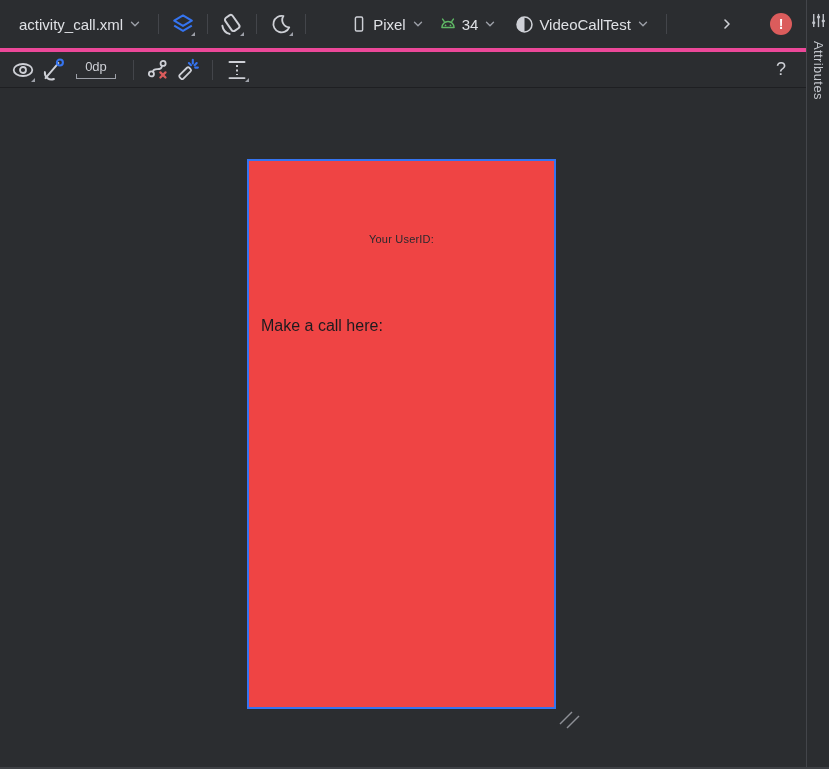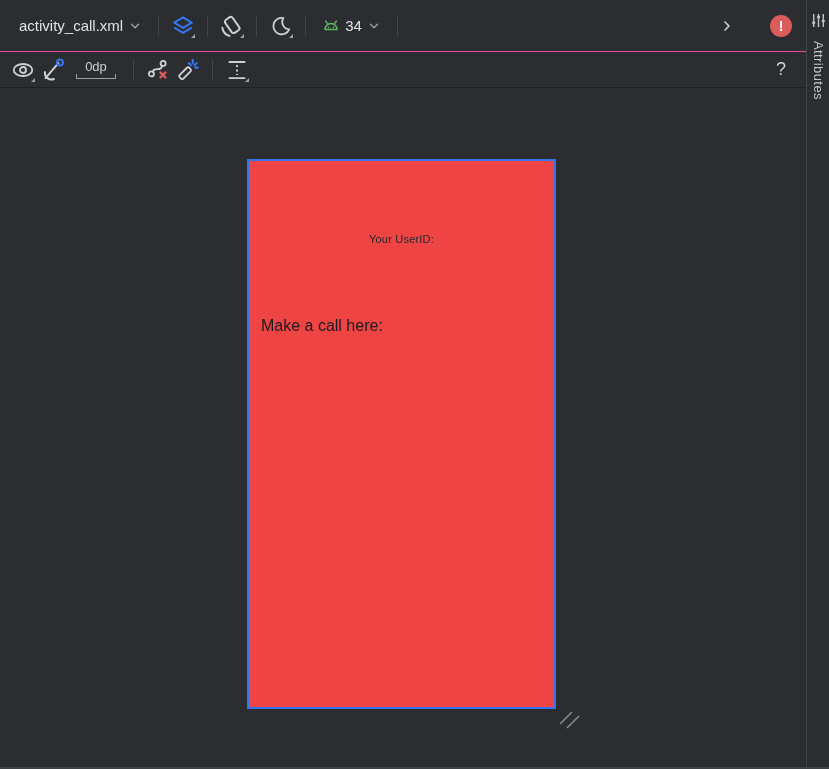--- a/index.html
+++ b/index.html
@@ -11,21 +11,21 @@
     overflow:hidden;
   }
   .app { position:relative; width:829px; height:769px; display:flex; background:#2b2d30; }
   .main-col { width:806px; display:flex; flex-direction:column; }
 
   
   .row1 {
     height:52px; flex:0 0 52px;
     display:flex; align-items:center;
     padding-left:12px;
-    border-bottom:1px solid #ec4899;
+    border-bottom:4px solid #ec4899;
     background:#2b2d30;
   }
   .tbtn {
     position:relative;
     display:flex; align-items:center; gap:5px;
     height:32px; padding:0 7px; border-radius:4px;
     color:#dfe1e5; font-size:15px;
     cursor:default; background:transparent; border:none;
   }
   .tbtn .lbl { white-space:nowrap; }
@@ -167,39 +167,66 @@
         <span>
           <svg width="22" height="22" viewBox="0 0 16 16">
             <path d="M9.8 2.2 A6 6 0 1 0 14 10.4 A5.3 5.3 0 0 1 9.8 2.2 Z" fill="none" stroke="#ced0d6" stroke-width="1.3" stroke-linejoin="round"></path>
           </svg>
         </span>
         <span class="tri"></span>
       </div>
 
       <div class="vsep"></div>
 
+      <div class="tbtn" style="margin-left:28px">
+        <span>
+          <svg width="18" height="18" viewBox="0 0 16 16">
+            <rect x="4.8" y="1.8" width="6.4" height="12.4" rx="1.2" fill="none" stroke="#ced0d6" stroke-width="1.3"></rect>
+          </svg>
+        </span>
+        <span class="lbl">Pixel</span>
+        <span>
+          <svg width="14" height="14" viewBox="0 0 16 16">
+              <path d="M4 6l4 4 4-4" fill="none" stroke="#9da0a8" stroke-width="1.6" stroke-linecap="round" stroke-linejoin="round"></path>
+            </svg>
+        </span>
+      </div>
 
       <div class="tbtn">
         <span>
           <svg width="18" height="18" viewBox="0 0 16 16">
             <path d="M2.6 11.2 A5.4 5.4 0 0 1 13.4 11.2 Z" fill="none" stroke="#5fb865" stroke-width="1.3" stroke-linejoin="round"></path>
             <line x1="4.6" y1="5.6" x2="3.2" y2="3.6" stroke="#5fb865" stroke-width="1.3" stroke-linecap="round"></line>
             <line x1="11.4" y1="5.6" x2="12.8" y2="3.6" stroke="#5fb865" stroke-width="1.3" stroke-linecap="round"></line>
             <circle cx="5.8" cy="9.2" r="0.8" fill="#5fb865"></circle>
             <circle cx="10.2" cy="9.2" r="0.8" fill="#5fb865"></circle>
           </svg>
         </span>
         <span class="lbl">34</span>
         <span>
           <svg width="14" height="14" viewBox="0 0 16 16">
               <path d="M4 6l4 4 4-4" fill="none" stroke="#9da0a8" stroke-width="1.6" stroke-linecap="round" stroke-linejoin="round"></path>
             </svg>
         </span>
       </div>
 
+      <div class="tbtn" style="margin-left:4px">
+        <span>
+          <svg width="19" height="19" viewBox="0 0 16 16">
+            <circle cx="8" cy="8" r="6.3" fill="none" stroke="#ced0d6" stroke-width="1.3"></circle>
+            <path d="M8 1.7 A6.3 6.3 0 0 0 8 14.3 Z" fill="#ced0d6"></path>
+          </svg>
+        </span>
+        <span class="lbl">VideoCallTest</span>
+        <span>
+          <svg width="14" height="14" viewBox="0 0 16 16">
+              <path d="M4 6l4 4 4-4" fill="none" stroke="#9da0a8" stroke-width="1.6" stroke-linecap="round" stroke-linejoin="round"></path>
+            </svg>
+        </span>
+      </div>
 
       <div class="vsep"></div>
 
       <div class="spacer"></div>
 
       <div class="iconbtn">
         <span>
           <svg width="16" height="16" viewBox="0 0 16 16">
               <path d="M6 4l4 4-4 4" fill="none" stroke="#ced0d6" stroke-width="1.6" stroke-linecap="round" stroke-linejoin="round"></path>
             </svg>

